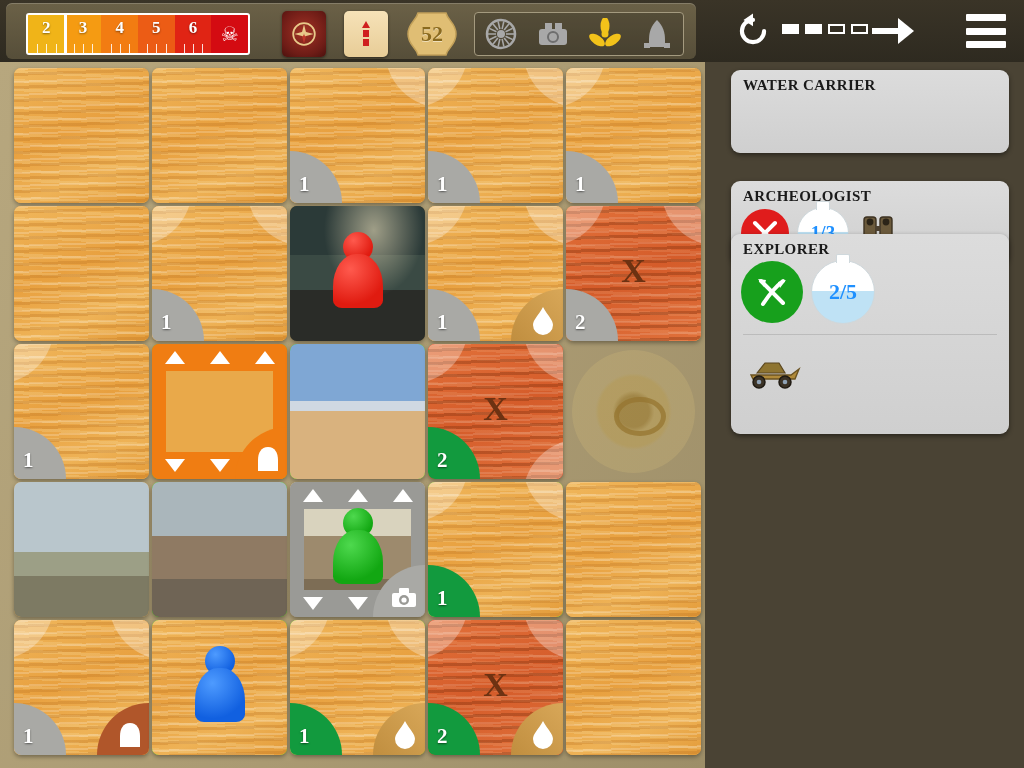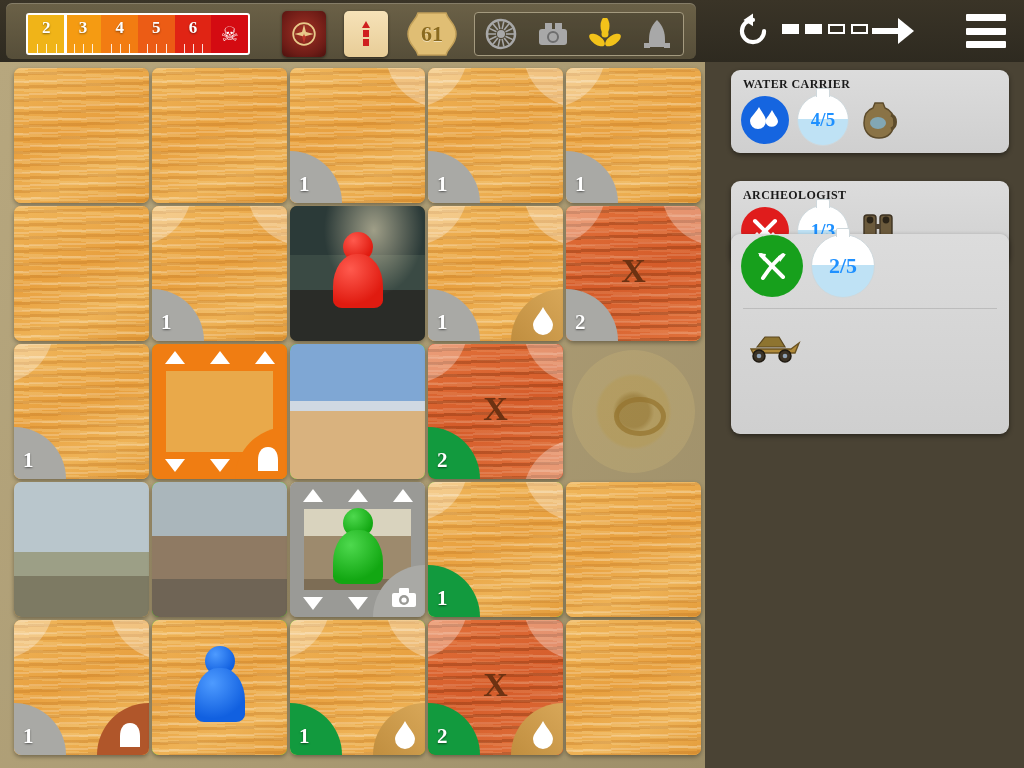--- a/index.html
+++ b/index.html
@@ -211,21 +211,21 @@
   }
 
   
   #sidebar{ position:absolute; left:705px; top:62px; width:319px; height:706px; }
   .role-card{
     position:absolute; left:26px; width:278px;
     background:linear-gradient(#dcdcdc,#cfcfcf);
     border-radius:9px; box-shadow:0 2px 5px rgba(0,0,0,.45);
   }
   .role-title{
-    padding:7px 0 2px 12px; font-size:12px; font-weight:bold; letter-spacing:.4px;
+    padding:7px 0 2px 12px; font-size:15px; font-weight:bold; letter-spacing:.4px;
     color:#1a1a1a; font-variant:small-caps; font-family:"Liberation Serif",serif;
   }
   .role-row{ display:flex; align-items:center; gap:8px; padding:0 0 8px 10px; }
   .role-ico{ width:48px; height:48px; border-radius:50%; display:flex; align-items:center; justify-content:center;}
   .role-ico.blue{ background:#1565e0; }
   .role-ico.red{ background:#e01c1c; }
   .role-ico.green{ background:#17a01c; }
   .canteen{
     position:relative; width:52px; height:52px; border-radius:50%;
     background:linear-gradient(#ffffff 0 48%, #bfe2f5 48% 100%);
@@ -294,21 +294,21 @@
         <polygon points="8,2 12,9 4,9" fill="#cf1f1f"></polygon>
         <rect x="5" y="11" width="6" height="7" fill="#cf1f1f"></rect>
         <rect x="5" y="20" width="6" height="7" fill="#cf1f1f"></rect>
       </svg>
     </div>
 
     <div id="sand-count">
       <svg width="56" height="50" viewBox="0 0 56 50" style="position:absolute;left:0;top:0">
         <path d="M14 4 H42 C44 12 52 14 52 25 C52 36 44 38 42 46 H14 C12 38 4 36 4 25 C4 14 12 12 14 4 Z" fill="#e0be74" stroke="#c2a059" stroke-width="1.5"></path>
       </svg>
-      <span style="position:relative">61</span>
+      <span style="position:relative">52</span>
     </div>
 
     <div id="parts-box">
         <div class="part-icon">
           <svg width="32" height="32" viewBox="0 0 32 32">
             <circle cx="16" cy="16" r="14" fill="none" stroke="#a8a8a8" stroke-width="2.5"></circle>
             <circle cx="16" cy="16" r="4" fill="#a8a8a8"></circle>
             <line x1="21" y1="16" x2="29" y2="16" stroke="#a8a8a8" stroke-width="1.6"></line>
             <line x1="20.505385106610458" y1="18.16829542293772" x2="27.71400127718719" y2="21.637568099638077" stroke="#a8a8a8" stroke-width="1.6"></line>
             <line x1="19.119397983546932" y1="19.907602362094092" x2="24.11043475722202" y2="26.159766141444642" stroke="#a8a8a8" stroke-width="1.6"></line>
@@ -590,39 +590,20 @@
       </div>
       <div class="tile">
         <div class="dune"></div>
       </div>
     </div>
 </div>
 
 <div id="sidebar">
     <div class="role-card" style="top: 8px; height: 83px;">
       <div class="role-title">WATER CARRIER</div>
-      <div class="role-row">
-        <div class="role-ico blue">
-          <svg width="34" height="32" viewBox="0 0 34 32">
-            <path d="M11 3 C15 10 18 13 18 17 A8 8 0 0 1 2 17 C2 13 7 10 11 3Z" fill="#fff"></path>
-            <path d="M24 6 C27 12 30 14 30 18 A6.5 6.5 0 0 1 17.5 18 C17.5 14 21 12 24 6Z" fill="#fff"></path>
-          </svg>
-        </div>
-        <div class="canteen">
-          <span class="cap"></span>
-          <span>4/5</span>
-        </div>
-        <div class="item-slot">
-          <svg width="36" height="42" viewBox="0 0 36 42">
-            <path d="M14 4 h8 l2 5 c6 2 9 8 9 15 c0 9-6 15-15 15 S3 33 3 24 c0-7 3-13 9-15Z" fill="#8a7346" stroke="#5d4c2c" stroke-width="1.5"></path>
-            <ellipse cx="17" cy="24" rx="8" ry="6" fill="#7fb4cf" opacity=".8"></ellipse>
-            <path d="M30 16 c6 2 6 12 0 14" fill="none" stroke="#5d4c2c" stroke-width="3"></path>
-          </svg>
-        </div>
-      </div>
     </div>
     <div class="role-card" style="top: 90px; height: 83px; margin-top: 29px;">
       <div class="role-title">ARCHEOLOGIST</div>
       <div class="role-row">
         <div class="role-ico red">
           <svg width="34" height="34" viewBox="0 0 34 34">
             <g stroke="#fff" stroke-width="4" stroke-linecap="round">
               <line x1="7" y1="7" x2="27" y2="27"></line>
               <line x1="27" y1="7" x2="7" y2="27"></line>
             </g>
@@ -639,20 +620,21 @@
             <rect x="3" y="6" width="12" height="32" rx="3" fill="#6b5a3c" stroke="#3d3222" stroke-width="1.4"></rect>
             <rect x="19" y="6" width="12" height="32" rx="3" fill="#6b5a3c" stroke="#3d3222" stroke-width="1.4"></rect>
             <circle cx="9" cy="11" r="3.4" fill="#2b2418"></circle>
             <circle cx="25" cy="11" r="3.4" fill="#2b2418"></circle>
             <rect x="14" y="15" width="6" height="5" fill="#4d4130"></rect>
           </svg>
         </div>
       </div>
     </div>
     <div class="role-card" style="top: 172px; height: 200px;">
+      <div class="role-title">EXPLORER</div>
       <div class="role-row">
         <div class="role-ico green" style="width:62px;height:62px">
           <svg width="38" height="38" viewBox="0 0 38 38">
             <g stroke="#fff" stroke-width="4" stroke-linecap="round" fill="none">
               <line x1="8" y1="8" x2="30" y2="30"></line>
               <path d="M30 8 C22 14 16 22 10 31"></path>
             </g>
             <path d="M5 6 l8 1 -2 7Z" fill="#fff"></path>
             <path d="M33 7 l-8 2 2 6Z" fill="#fff"></path>
           </svg>

